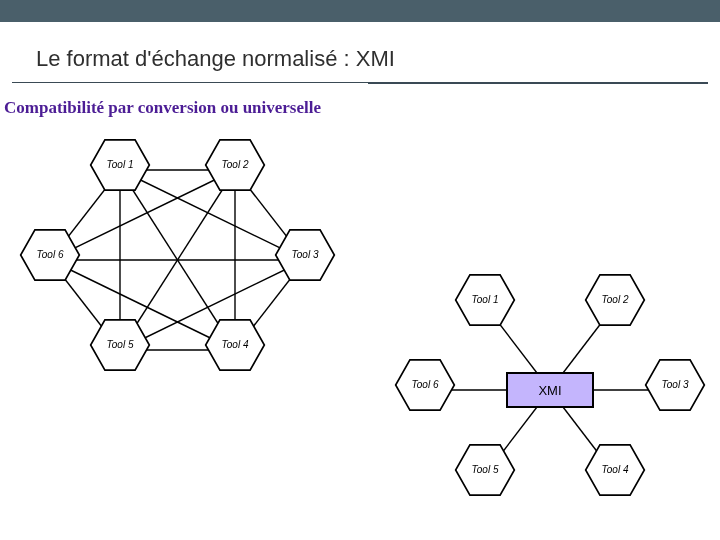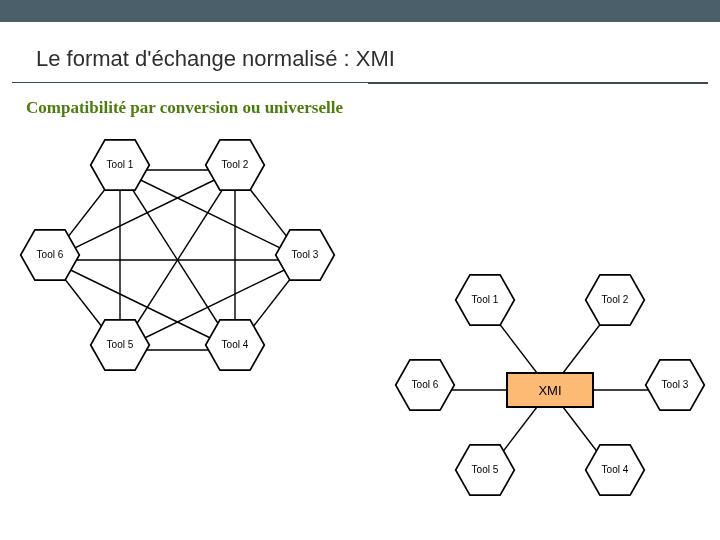--- a/index.html
+++ b/index.html
@@ -44,51 +44,52 @@
     position: absolute;
     top: 46px;
     left: 36px;
     font-size: 22px;
     color: #2f2f2f;
     font-weight: 400;
   }
   .subtitle {
     position: absolute;
     top: 98px;
-    left: 26px;
+    left: 4px;
     font-family: "Times New Roman", serif;
     font-size: 17px;
     font-weight: bold;
-    color: #4d7c0f;
+    color: #4c1d95;
     text-align: center;
   }
   .stage {
     position: absolute;
     top: 120px;
     left: 0;
     width: 720px;
     height: 420px;
   }
   .hex {
     position: absolute;
     width: 72px;
     height: 52px;
+    font-style: italic;
   }
   .hex svg { width: 100%; height: 100%; display: block; }
   .hex text {
     font-family: Arial, sans-serif;
     font-size: 12px;
     fill: #000;
   }
   .center-box {
     position: absolute;
     width: 88px;
     height: 36px;
     border: 2px solid #000;
-    background: #fdba74;
+    background: #c4b5fd;
     display: flex;
     align-items: center;
     justify-content: center;
     font-family: Arial, sans-serif;
     font-size: 13px;
   }
   svg.links {
     position: absolute;
     top: 0; left: 0;
     pointer-events: none;

